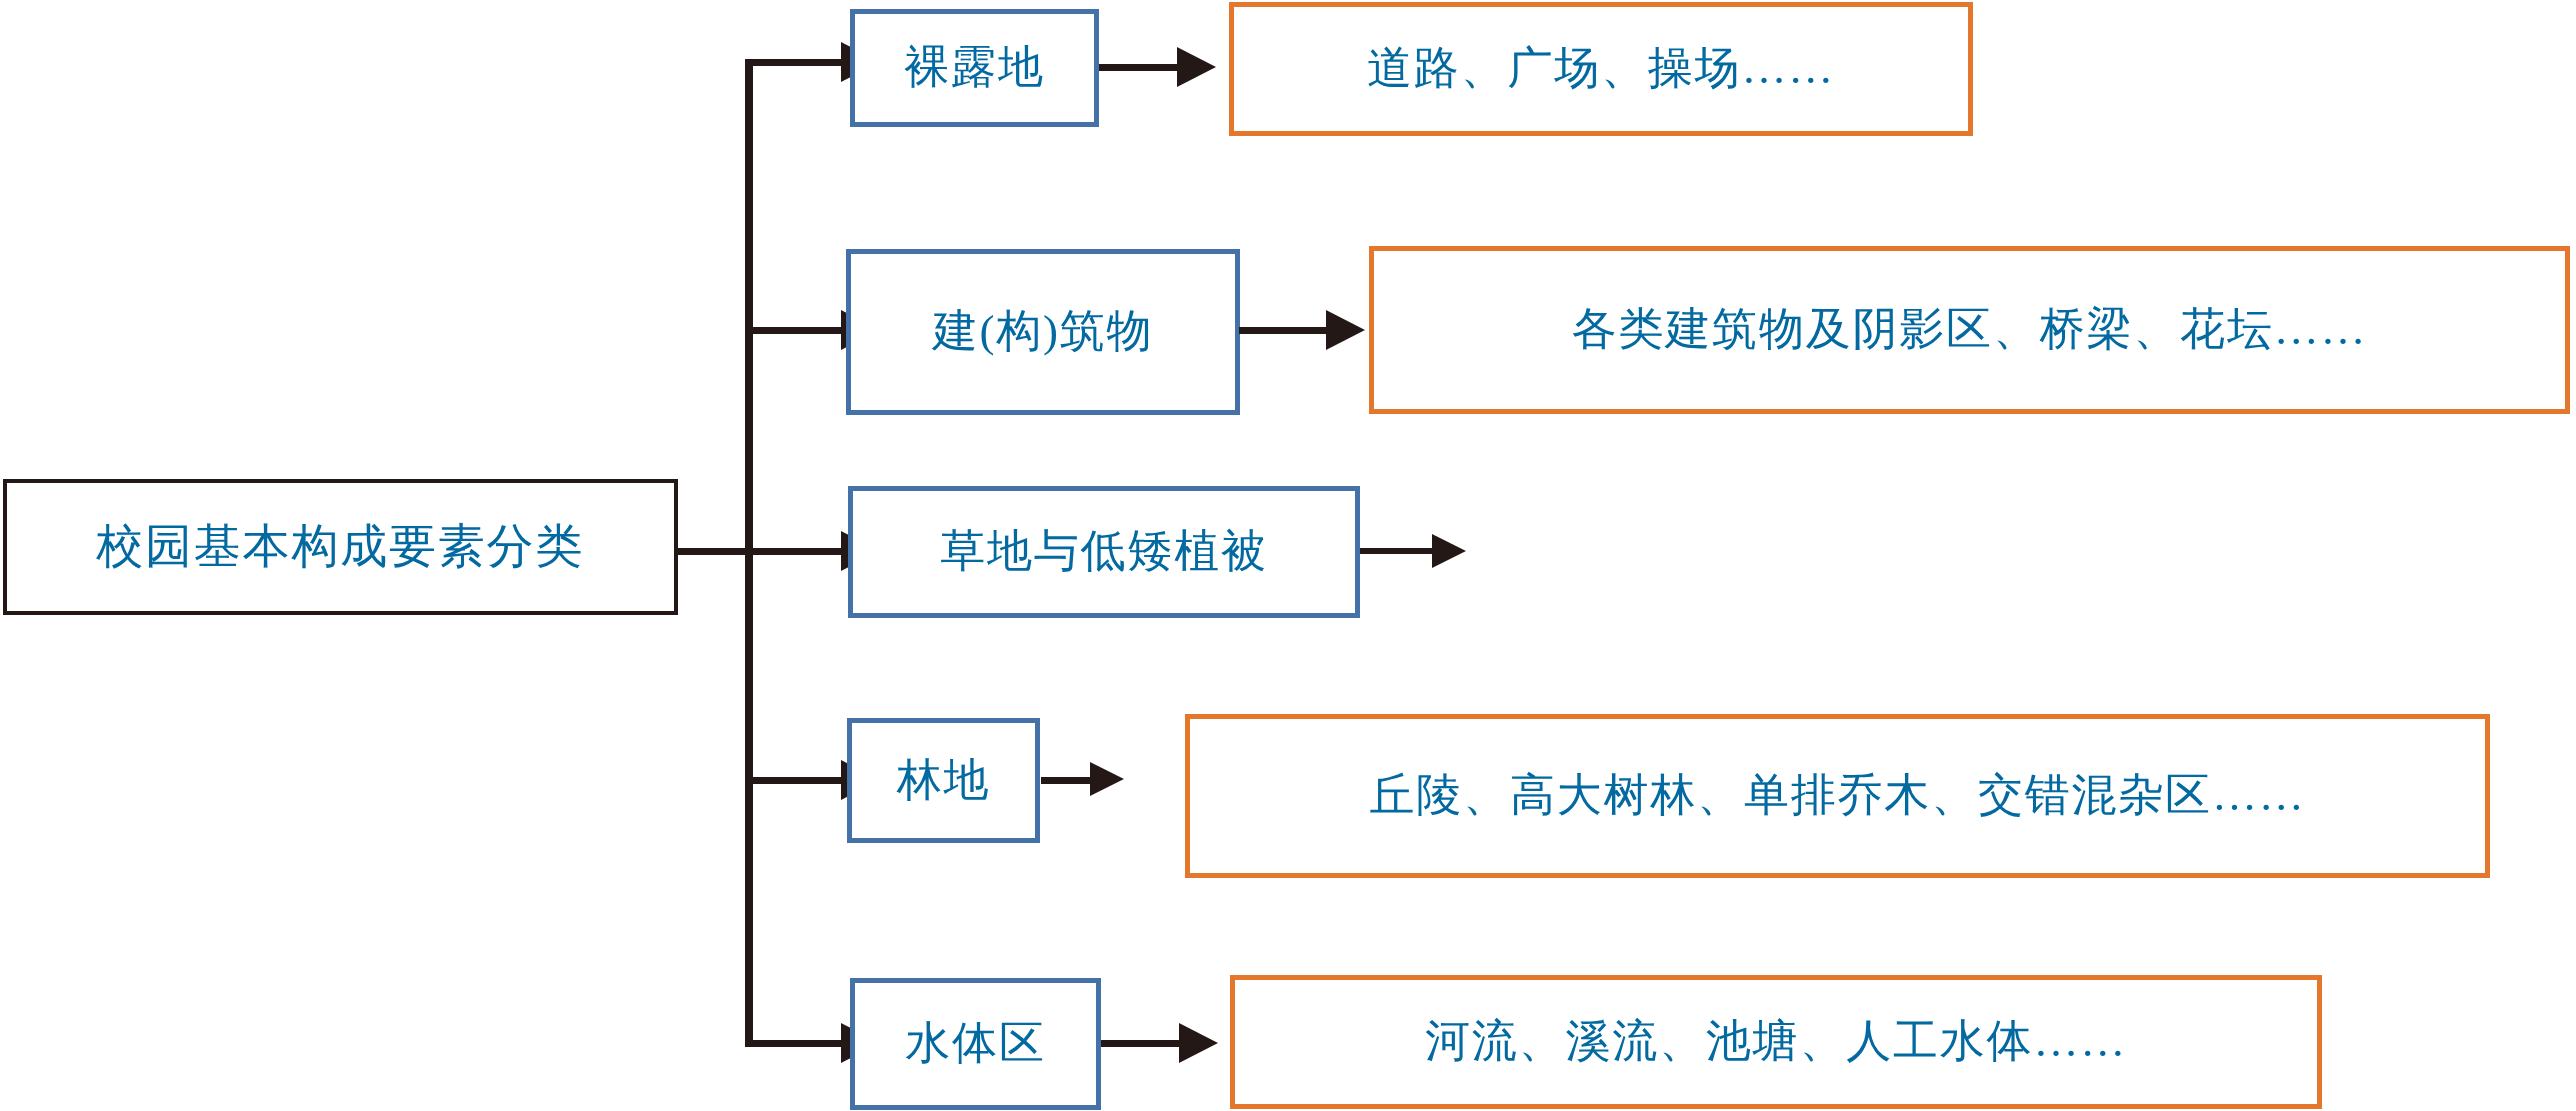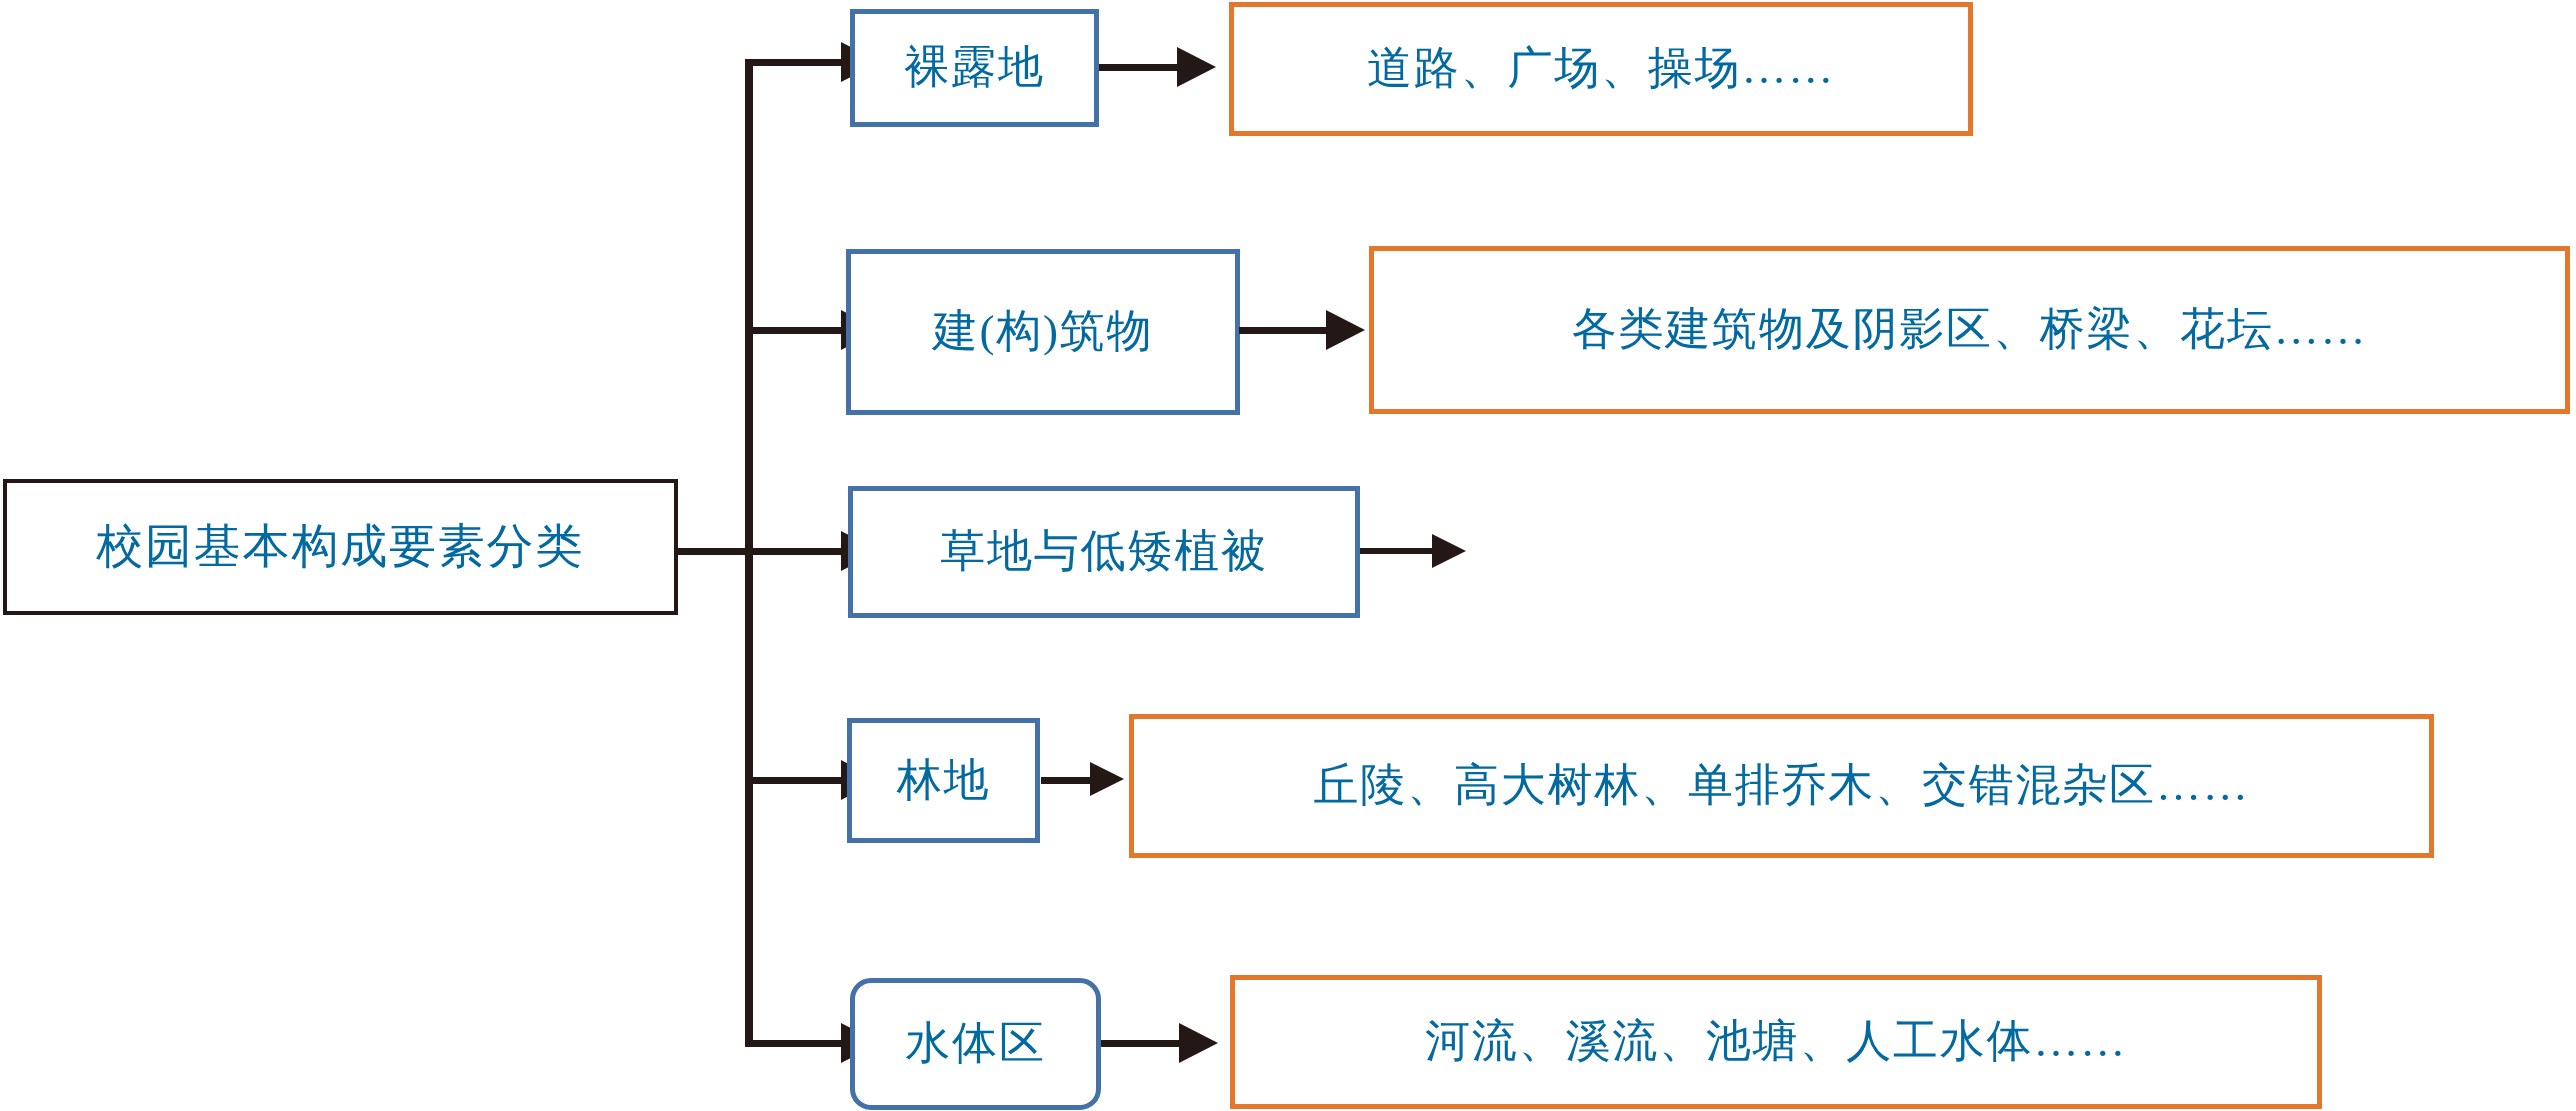--- a/index.html
+++ b/index.html
@@ -133,28 +133,28 @@
   <div class="hline" style="left:750px; top:777px; width:109px; height:7.2px;"></div>
   <div class="arrow" style="left:841px; top:760px;"></div>
 
   <div class="box cat" style="left:847px; top:718px; width:193px; height:125px;">
     <span>林地</span>
   </div>
 
   <div class="hline" style="left:1041px; top:777px; width:64px; height:7.2px;"></div>
   <div class="arrow small" style="left:1090px; top:762px;"></div>
 
-  <div class="box det" style="left:1129px; top:714px; width:1305px; height:144px;">
+  <div class="box det" style="left:1185px; top:714px; width:1305px; height:164px;">
     <span>丘陵、高大树林、单排乔木、交错混杂区……</span>
   </div>
 
   <div class="hline" style="left:750px; top:1040px; width:109px; height:7.2px;"></div>
   <div class="arrow" style="left:841px; top:1023px;"></div>
 
-  <div class="box cat" style="left:850px; top:978px; width:251px; height:132px;border-radius:21px;">
+  <div class="box cat" style="left:850px; top:978px; width:251px; height:132px;">
     <span>水体区</span>
   </div>
 
   <div class="hline" style="left:1101px; top:1040px; width:94px; height:7.2px;"></div>
   <div class="arrow" style="left:1179px; top:1023px;"></div>
 
   <div class="box det" style="left:1230px; top:975px; width:1092px; height:134px;">
     <span>河流、溪流、池塘、人工水体……</span>
   </div>
 

